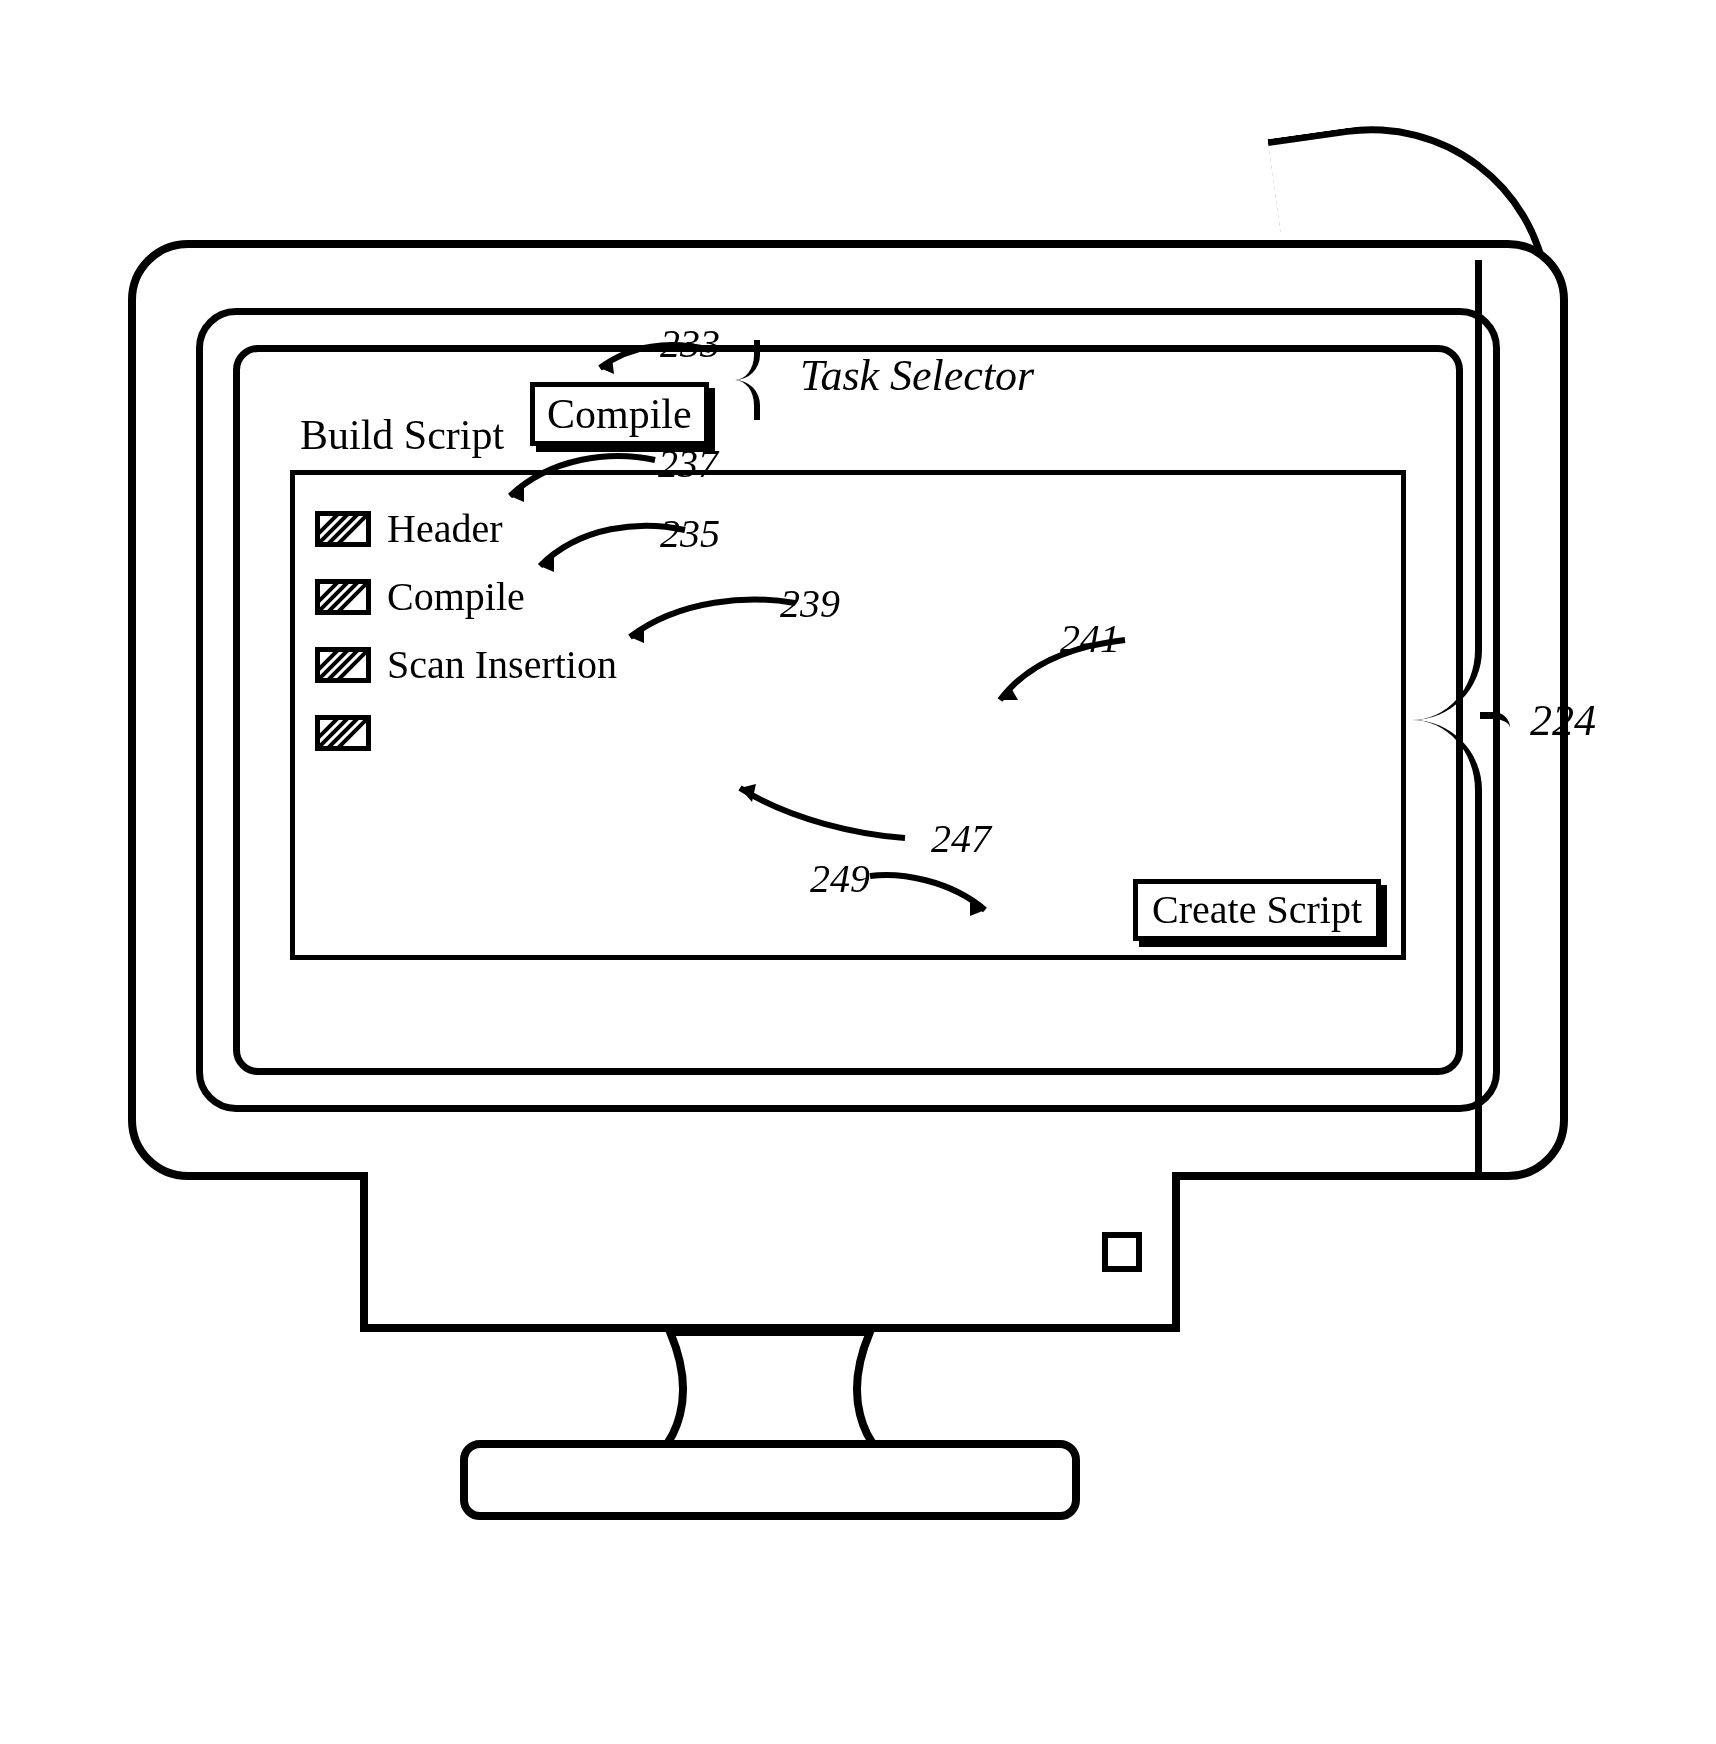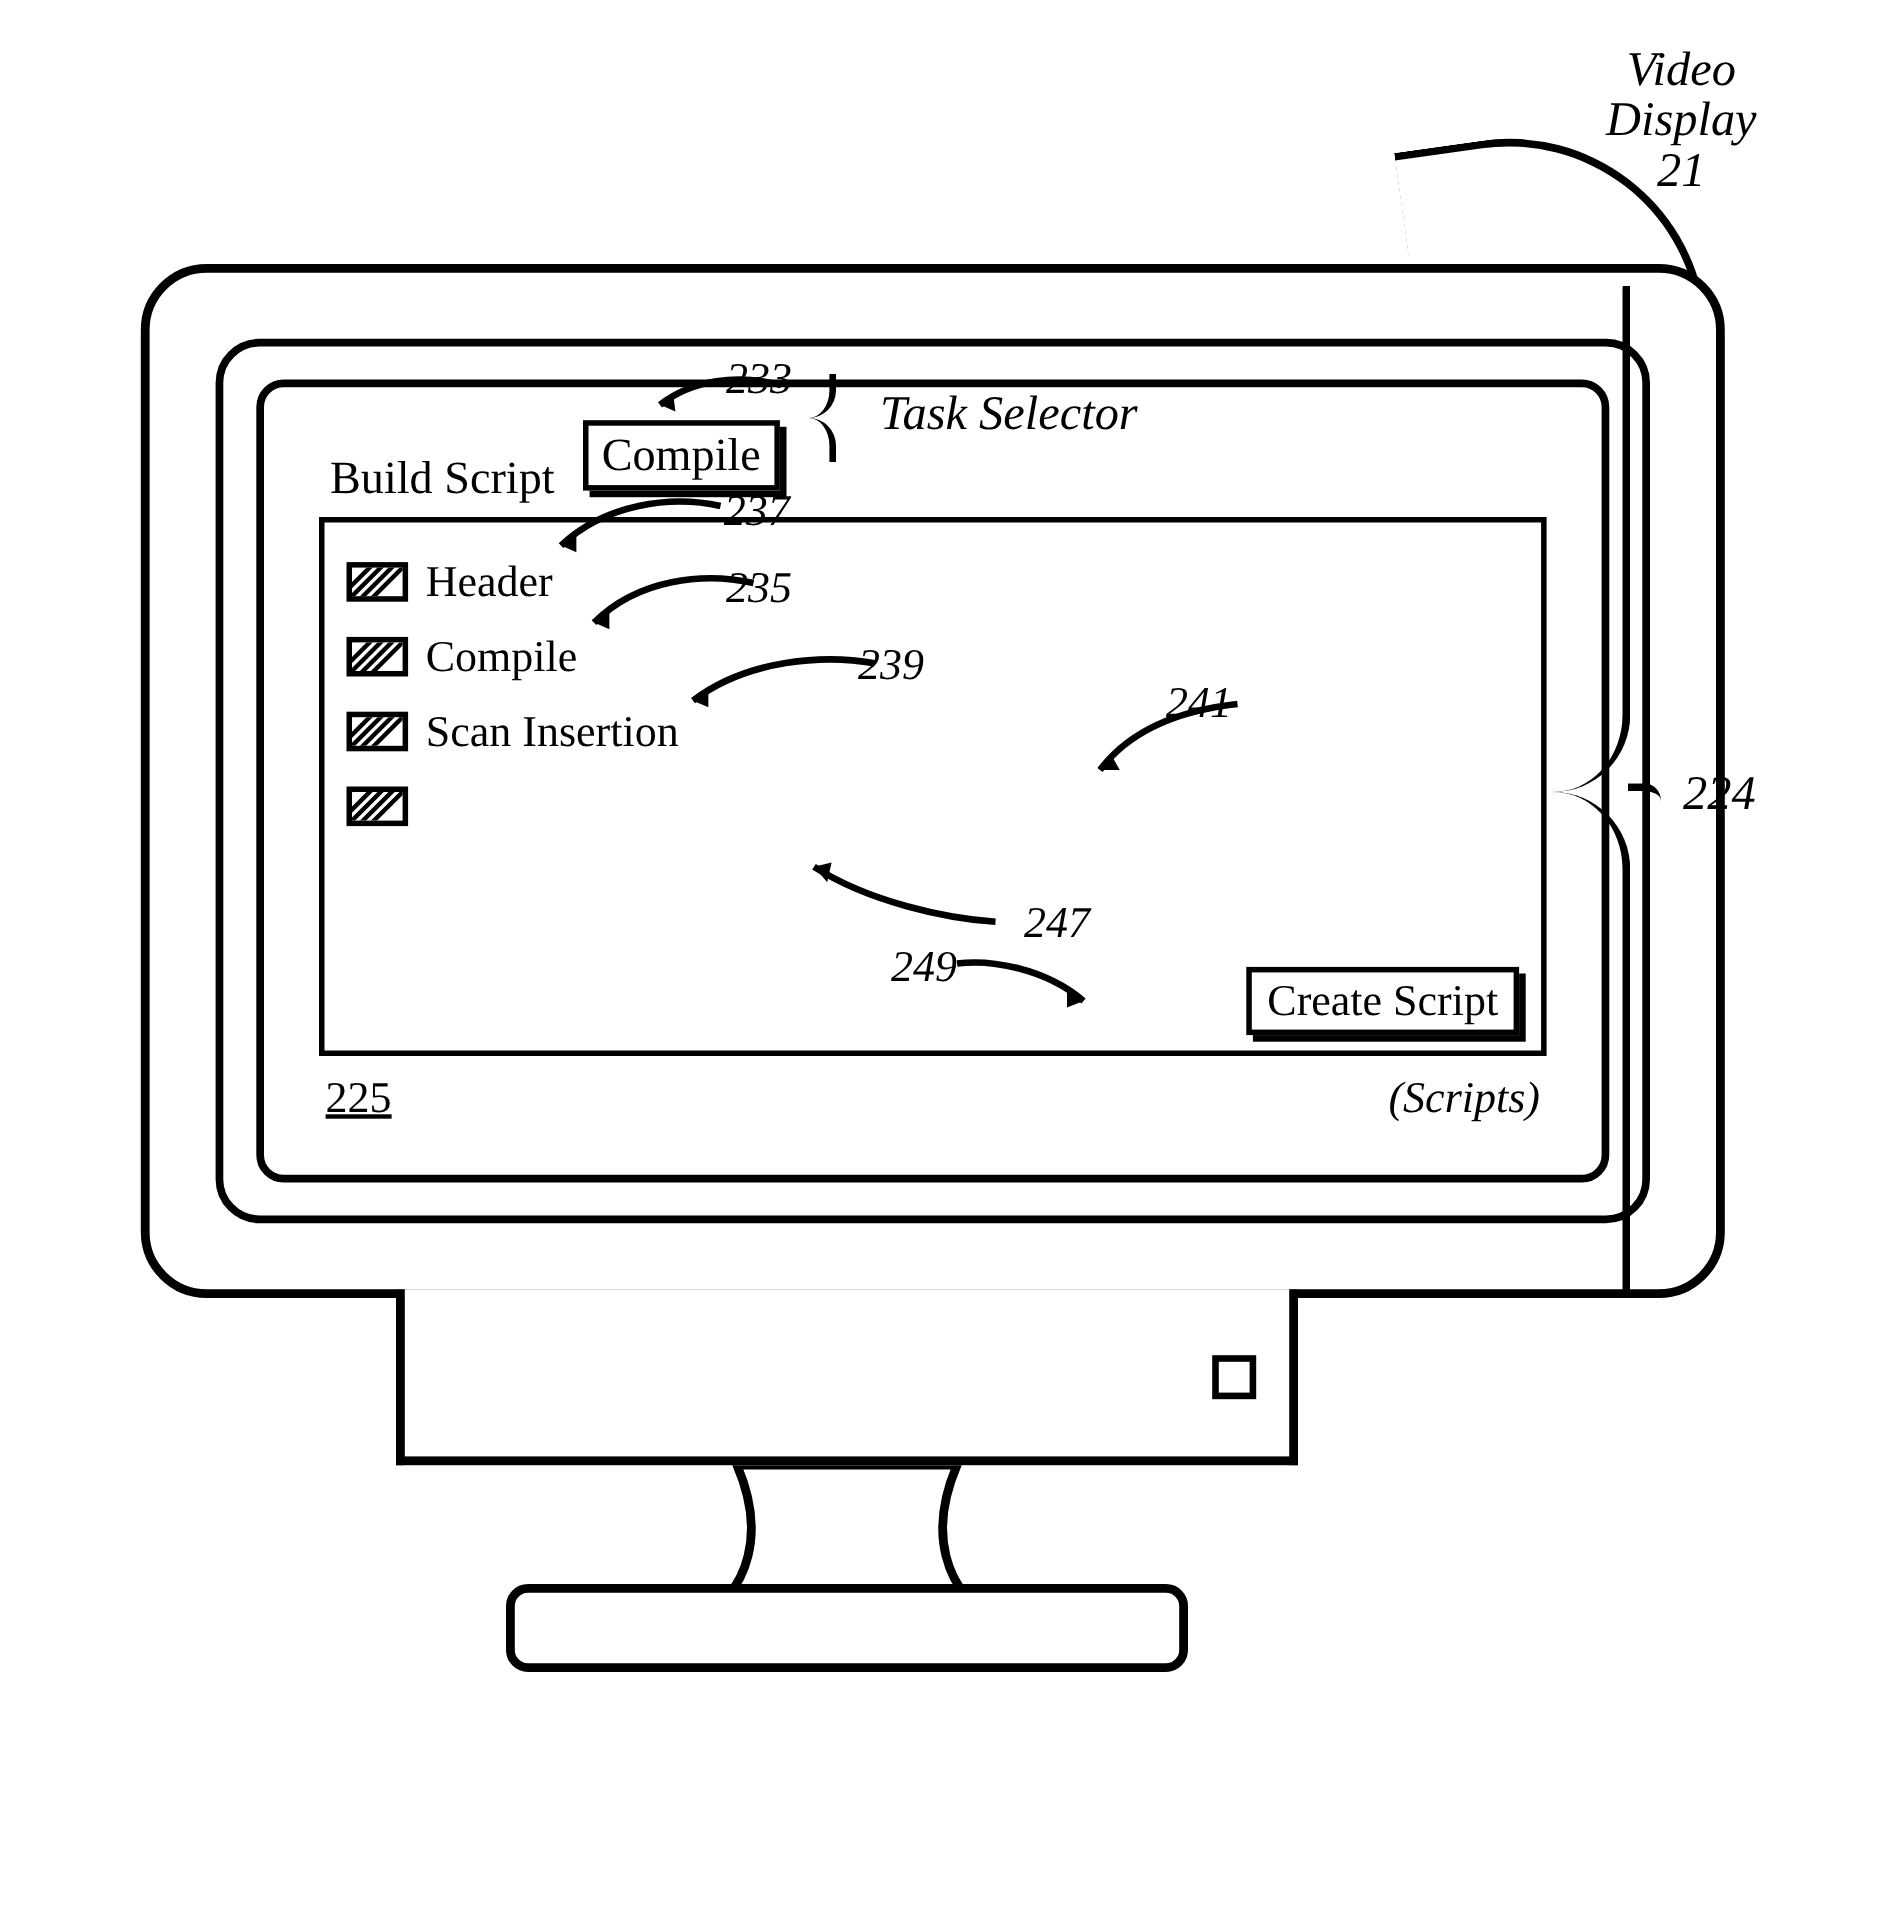--- a/index.html
+++ b/index.html
@@ -168,25 +168,20 @@
   svg.leader { position:absolute; overflow:visible; }
   svg.leader path { stroke:#000; stroke-width:6; fill:none; }
   svg.leader .tip { fill:#000; }
 </style>
 </head>
 <body>
 
 <div class="stage">
 
   <div class="arc-vd"></div>
-  <div class="callout" style="left:1420px; top:0; text-align:center; line-height:1.05;">
-    <span style="white-space:pre;">Video
-Display
-21</span>
-  </div>
 
   <div class="monitor-outer">
     <div class="monitor-inner">
       <div class="screen">
 
         <div class="title-row">
           <span class="build-script-label">Build Script</span>
           <span class="compile-btn">Compile</span>
         </div>
 
@@ -219,24 +214,20 @@
             <span class="hatch-icon">
               <svg viewBox="0 0 46 26">
                   <path d="M-4 30 L30 -4 M6 30 L40 -4 M16 30 L50 -4 M-14 30 L20 -4" stroke="#000" stroke-width="4"></path>
                 </svg>
             </span>
           </div>
 
           <span class="create-btn">Create Script</span>
         </div>
 
-        <div class="footer-row">
-          <span class="left">225</span>
-          <span class="right">(Scripts)</span>
-        </div>
 
       </div>
     </div>
   </div>
 
   <div class="monitor-body">
     <div class="sq"></div>
   </div>
   <div class="stand-neck">
     <svg viewBox="0 0 220 120">

